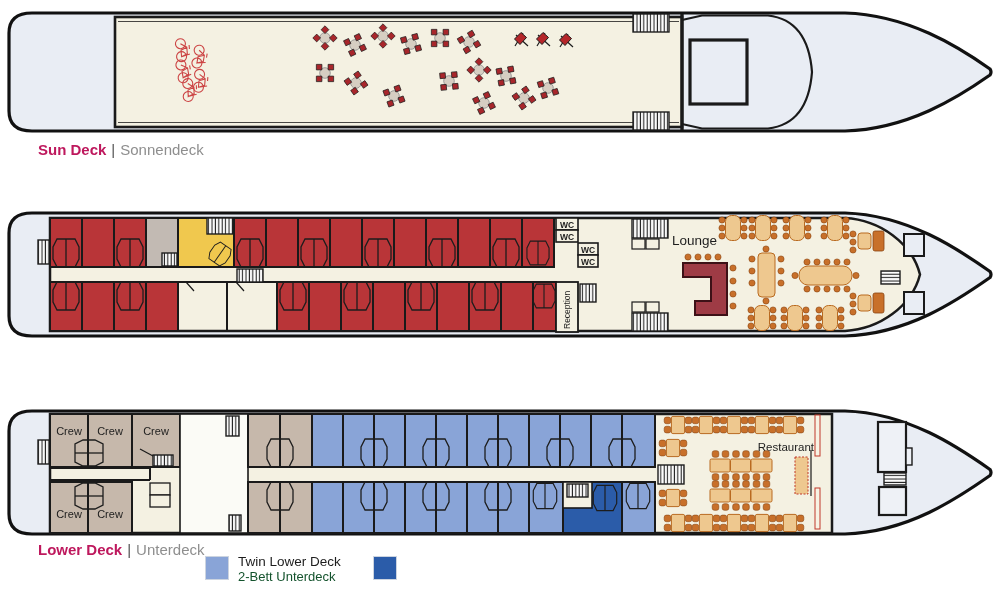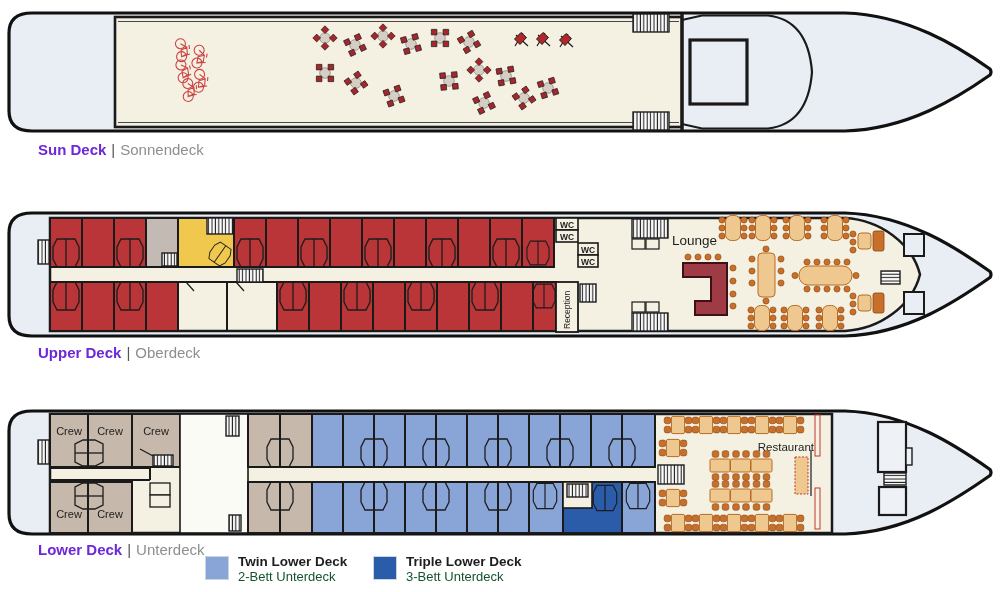--- a/index.html
+++ b/index.html
@@ -5,26 +5,26 @@
   :root{
     --twin-lower:#89a4d7; --triple-lower:#2b5ca9; --twin-upper:#b93538; --triple-upper:#f0c84e;
     --crew:#c6b8ab; --graycab:#c2bab3; --floor:#f4f1e2; --hull:#e9edf4; --white-zone:#fbfbf6;
     --ink:#1d1d1d; --bar:#9e3b45; --chair:#c8702a; --table:#eec88f; --gray-text:#8e8e8e;
   }
   html,body{margin:0;padding:0;background:#fff;}
   #stage{position:relative;width:1000px;height:592px;background:#fff;overflow:hidden;
          font-family:"Liberation Sans", sans-serif;}
   .decksvg{position:absolute;left:0;}
   .deck-label{position:absolute;left:38px;font-size:15px;color:var(--ink);white-space:nowrap;}
-  .deck-label .en{font-weight:700;color:#6d28d9;}
+  .deck-label .en{font-weight:700;color:#be185d;}
   .deck-label .sep{color:#555;margin:0 5px;font-weight:400;}
   .deck-label .de{color:var(--gray-text);font-weight:400;}
   .legend-item{position:absolute;top:554px;display:flex;align-items:flex-start;}
   .legend-item svg{margin-right:9px;margin-top:2px;}
-  .legend-l1{font-size:13.5px;font-weight:700;color:#1d1d1d;line-height:15px;}
+  .legend-l1{font-size:13.5px;font-weight:400;color:#1d1d1d;line-height:15px;}
   .legend-l2{font-size:13px;color:#14532d;line-height:15px;}
   .hullp{fill:var(--hull);stroke:#111;stroke-width:3.2;}
   .blk{fill:var(--floor);stroke:#1a1a1a;stroke-width:2.5;}
   .wall{stroke:#1a1a1a;stroke-width:2;fill:none;}
   .thin{stroke:#1a1a1a;stroke-width:1.2;fill:none;}
   .stair{fill:url(#hv);stroke:#1d1d1d;stroke-width:1.4;}
   .stairh{fill:url(#hh);stroke:#1d1d1d;stroke-width:1.4;}
   .bed{stroke:#1d1d1d;stroke-width:1.3;fill:none;}
   .cell{stroke:#1a1a1a;stroke-width:2;}
   text{font-family:"Liberation Sans", sans-serif;fill:#1d1d1d;}
@@ -442,39 +442,32 @@
     <rect x="878" y="19" width="28" height="50" fill="#eef1f6" stroke="#1a1a1a" stroke-width="2.2"></rect>
     <rect x="906" y="45" width="6" height="17" fill="#eef1f6" stroke="#1a1a1a" stroke-width="1.4"></rect>
     <rect class="stairh" x="884" y="70" width="22" height="12"></rect>
     <rect x="879" y="84" width="27" height="28" fill="#eef1f6" stroke="#1a1a1a" stroke-width="2.2"></rect>
   </g>
 </svg>
 
 <div class="deck-label" style="top:141px">
   <span class="en">Sun Deck</span><span class="sep">|</span><span class="de">Sonnendeck</span>
 </div>
-<div class="deck-label" style="top:344px">
-  <span class="en">Upper Deck</span><span class="sep">|</span><span class="de">Oberdeck</span>
-</div>
 <div class="deck-label" style="top:541px">
   <span class="en">Lower Deck</span><span class="sep">|</span><span class="de">Unterdeck</span>
 </div>
 
 <div class="legend-item" style="left:205px">
   <svg width="24" height="24">
     <rect width="23" height="23" x="0.5" y="0.5" stroke="#ccd4e0" fill="#89a4d7"></rect>
   </svg>
   <div>
     <div class="legend-l1">Twin Lower Deck</div>
     <div class="legend-l2">2-Bett Unterdeck</div>
   </div>
 </div>
 <div class="legend-item" style="left:373px">
   <svg width="24" height="24">
     <rect width="23" height="23" x="0.5" y="0.5" stroke="#ccd4e0" fill="#2b5ca9"></rect>
   </svg>
-  <div>
-    <div class="legend-l1">Triple Lower Deck</div>
-    <div class="legend-l2">3-Bett Unterdeck</div>
-  </div>
 </div>
 
 </div>
 
 </body></html>

